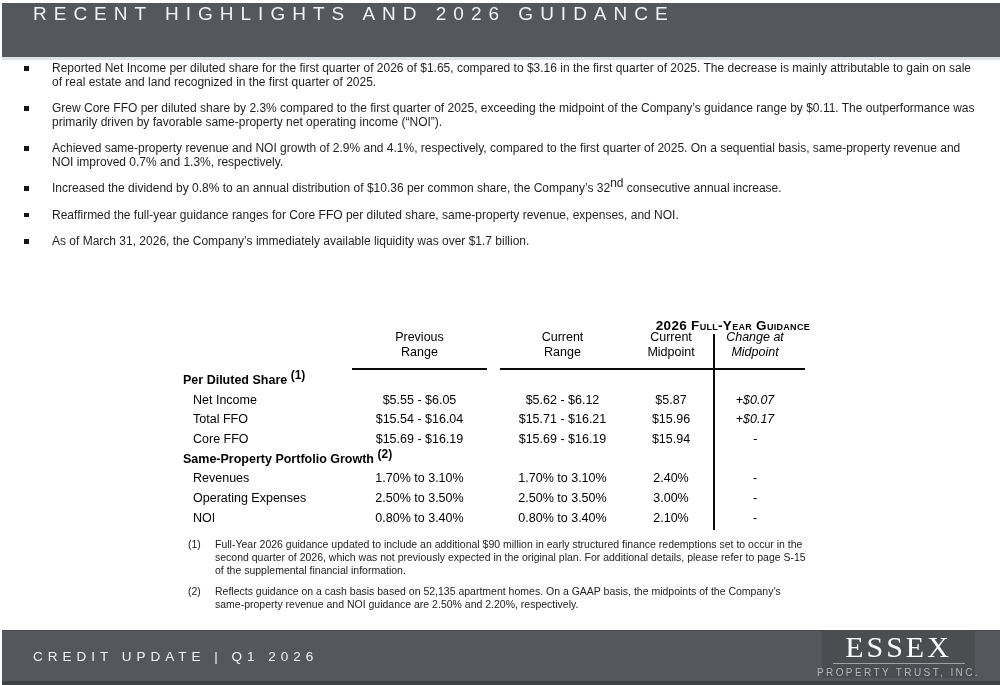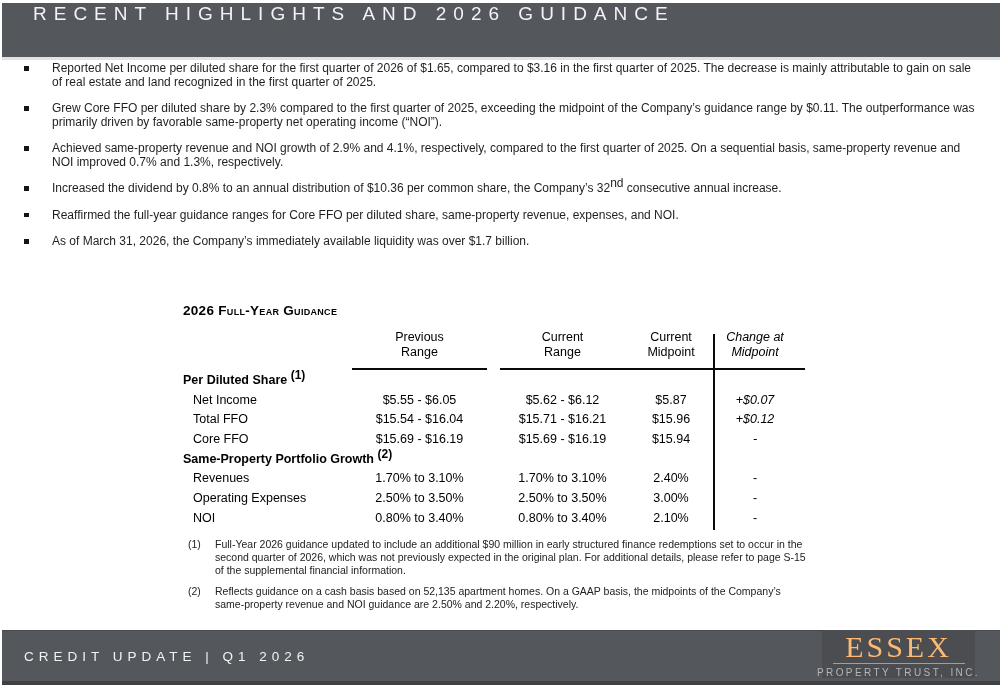--- a/index.html
+++ b/index.html
@@ -24,21 +24,21 @@
           padding-left:31px;white-space:nowrap;}
 
   
   .bullets{position:absolute;left:23px;top:62px;width:952px;list-style:none;}
   .bullets li{position:relative;padding-left:29px;font-size:12px;line-height:13.5px;
           margin-bottom:13px;}
   .bullets .mk{position:absolute;left:1px;top:4px;width:4.5px;height:4.5px;background:#151515;}
   sup{font-size:12px;vertical-align:super;line-height:0;}
 
   
-  .tbl-title{position:absolute;left:183px;top:303px;width:627px;text-align:left;
+  .tbl-title{position:absolute;left:183px;top:318px;width:627px;text-align:right;
           font-size:13.5px;font-weight:bold;font-variant:small-caps;letter-spacing:0.3px;color:#000;}
 
   
   .gtable{position:absolute;left:183px;top:330px;width:621px;color:#000;}
   .trow{display:flex;align-items:center;height:19.7px;font-size:12.5px;}
   .thead{height:40px;align-items:flex-start;font-weight:normal;line-height:14.5px;}
   .thead .cell span{display:block;text-align:center;}
   .c0{width:167px;text-align:left;padding-left:10px;}
   .c1{width:139px;text-align:center;}
   .c2{width:147px;text-align:center;}
@@ -53,25 +53,25 @@
 
   
   .fnotes{position:absolute;left:188px;top:538px;width:624px;font-size:10.5px;line-height:13px;color:#222;}
   .fnote{display:flex;margin-bottom:8px;}
   .fnote .ref{width:27px;flex:none;}
   .fnote .txt{width:597px;}
 
   
   .bottombar{position:absolute;left:2px;right:0;bottom:0;height:55px;background:var(--bar-bg);
           border-top:1px solid #494b4f;border-bottom:4px solid var(--bar-bottom);}
-  .footer-label{position:absolute;left:22px;top:50%;transform:translateY(-50%);
+  .footer-label{position:absolute;left:31px;top:50%;transform:translateY(-50%);
           color:var(--bar-text);font-size:13.5px;letter-spacing:5px;white-space:nowrap;}
   .logo-box{position:absolute;right:25px;top:-1px;width:153px;height:48px;background:var(--logo-box-bg);
           display:flex;flex-direction:column;align-items:center;justify-content:flex-start;padding-top:2px;}
-  .logo-word{font-family:"Liberation Serif","DejaVu Serif",serif;color:#fdba74;font-size:30px;
+  .logo-word{font-family:"Liberation Serif","DejaVu Serif",serif;color:#ffffff;font-size:30px;
           line-height:30px;letter-spacing:3px;}
   .logo-line{width:132px;height:1.5px;background:var(--logo-line);margin-top:1px;}
   .logo-sub{color:var(--logo-sub);font-size:10px;letter-spacing:2.4px;margin-top:3px;white-space:nowrap;}
 </style>
 </head>
 <body>
 
 <div class="slide">
 
   <div class="topbar">
@@ -141,21 +141,21 @@
       <div class="c1">$5.55 - $6.05</div>
       <div class="c2">$5.62 - $6.12</div>
       <div class="c3">$5.87</div>
       <div class="c4 ital">+$0.07</div>
     </div>
     <div class="trow">
       <div class="c0">Total FFO</div>
       <div class="c1">$15.54 - $16.04</div>
       <div class="c2">$15.71 - $16.21</div>
       <div class="c3">$15.96</div>
-      <div class="c4 ital">+$0.12</div>
+      <div class="c4 ital">+$0.17</div>
     </div>
     <div class="trow">
       <div class="c0">Core FFO</div>
       <div class="c1">$15.69 - $16.19</div>
       <div class="c2">$15.69 - $16.19</div>
       <div class="c3">$15.94</div>
       <div class="c4 ital">-</div>
     </div>
 
     <div class="trow sec">

